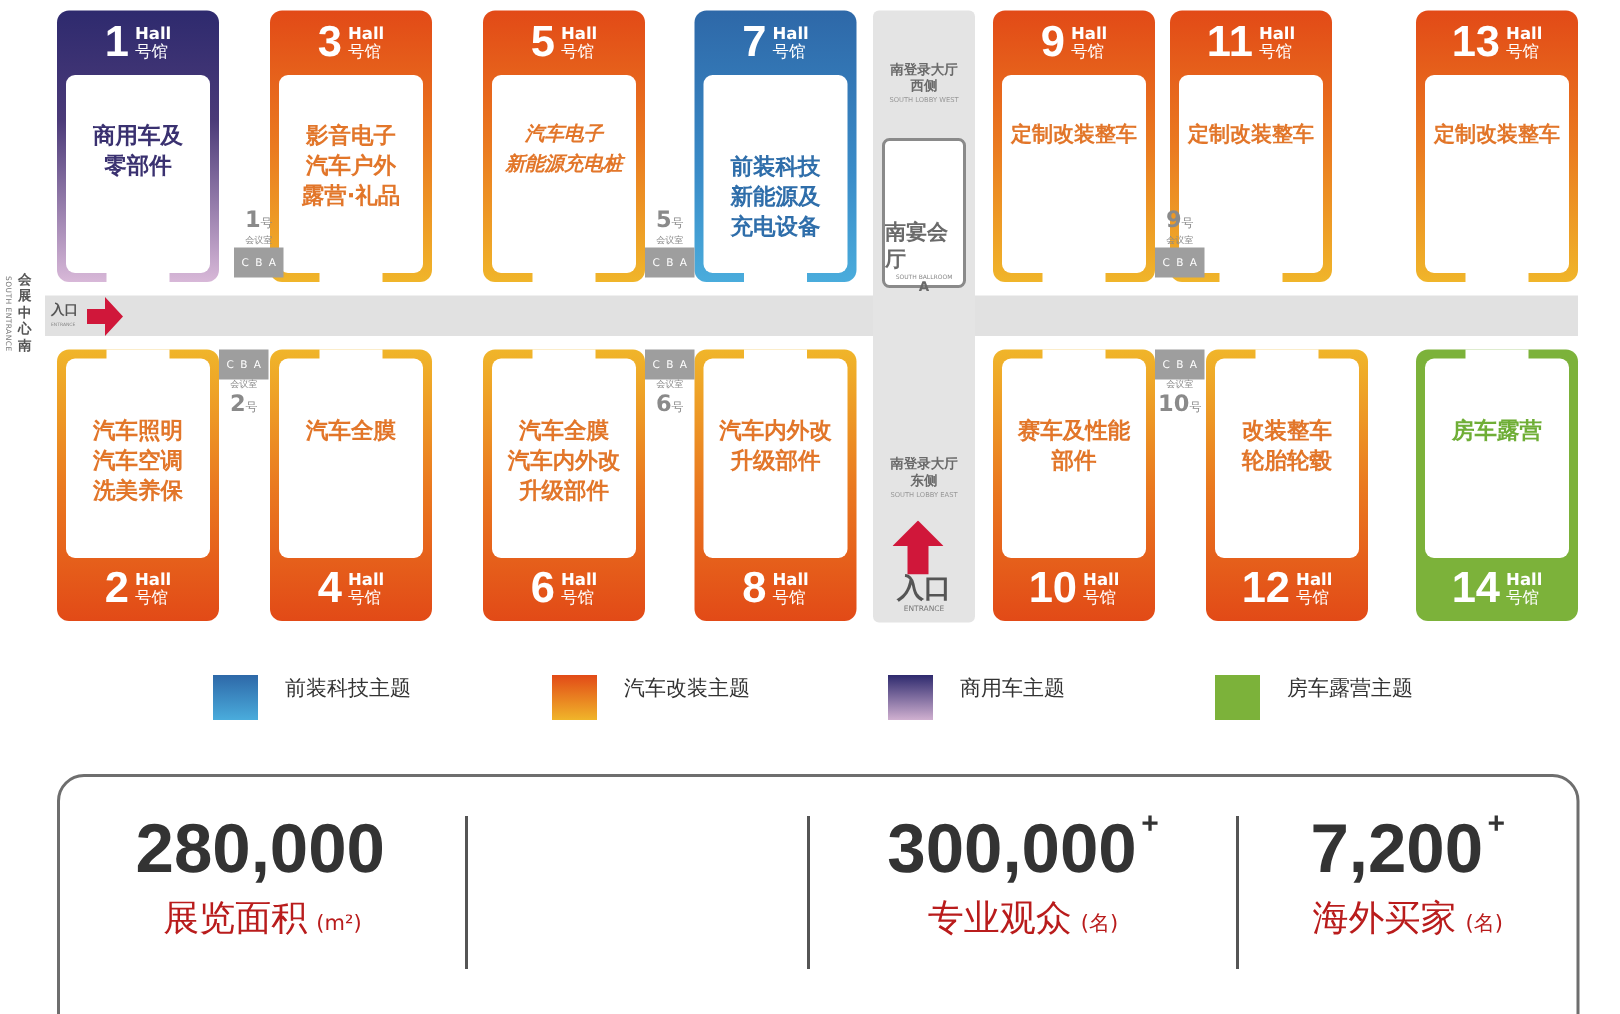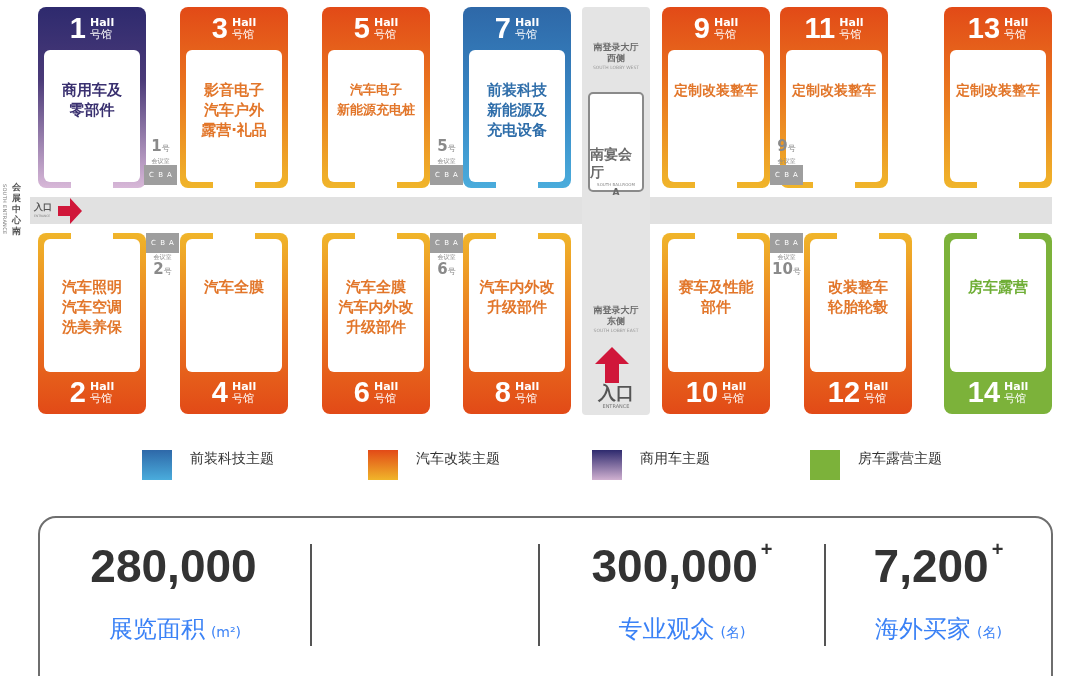--- a/index.html
+++ b/index.html
@@ -36,21 +36,21 @@
   .hall.top .theme { margin-top: 0; }
 
   .g-purple { background: linear-gradient(180deg, #2e2a6e 0%, #4a3a78 40%, #d8b8d8 100%); }
   .g-orange-top { background: linear-gradient(180deg, #e24a17 0%, #ea7a20 50%, #f0b52a 100%); }
   .g-orange-bot { background: linear-gradient(0deg, #e24a17 0%, #ea7a20 50%, #f0b52a 100%); }
   .g-blue { background: linear-gradient(180deg, #2e68a8 0%, #3a8cc8 60%, #4aacdc 100%); }
   .g-green { background: #7cb23a; }
 
   .c-purple { color: #3a3170; }
   .c-orange { color: #e2762a; }
-  .c-blue { color: #2f6eaa; }
+  .c-blue { color: #2f6eaa; justify-content: center; }
   .c-green { color: #6fae36; }
 
   .meeting { position: absolute; width: 33px; display: flex; flex-direction: column; align-items: center; }
   .meeting .cba { width: 33px; height: 20px; background: #9e9e9e; color: #fff; font-size: 7px; display: flex; align-items: center; justify-content: space-around; padding: 0 3px; }
   .meeting .mnum { color: #8a8a8a; font-size: 15px; font-weight: bold; line-height: 16px; }
   .meeting .mnum small { font-size: 8px; font-weight: normal; }
   .meeting .mlabel { color: #8a8a8a; font-size: 6px; line-height: 8px; }
   .vtext-cn { position: absolute; left: 12px; top: 182px; width: 10px; font-size: 9px; line-height: 11px; color: #555; font-weight: bold; }
   .vtext-en { position: absolute; left: 2px; top: 184px; font-size: 5px; color: #777; writing-mode: vertical-rl; letter-spacing: 0.3px; }
   .west-label { position: absolute; left: 34px; top: 203px; font-size: 9px; color: #555; font-weight: bold; line-height: 9px; }
@@ -71,21 +71,21 @@
 
   .legend { position: absolute; top: 450px; left: 0; width: 1080px; height: 32px; }
   .legend-item { position: absolute; top: 0; display: flex; align-items: flex-start; gap: 18px; }
   .legend-swatch { width: 30px; height: 30px; }
   .legend-label { font-size: 14px; color: #333; }
 
   .stats { position: absolute; left: 38px; top: 516px; width: 1015px; height: 183px; border: 2px solid #6e6e6e; border-radius: 18px; }
   .stat { position: absolute; top: 0; height: 146px; display: flex; flex-direction: column; align-items: center; }
   .stat .value { font-family: "Liberation Sans", sans-serif; font-weight: bold; font-size: 46px; color: #333; margin-top: 20px; letter-spacing: 0px; }
   .stat .value sup { font-size: 20px; vertical-align: 26px; margin-left: 3px; }
-  .stat .label { font-size: 24px; color: #3b82f6; margin-top: 20px; }
+  .stat .label { font-size: 24px; color: #b91c1c; margin-top: 4px; }
   .stat .label .unit { font-size: 14px; margin-left: 6px; }
   .stat-divider { position: absolute; top: 26px; width: 2px; height: 102px; background: #555; }
 </style>
 </head>
 <body>
 
 <div class="corridor-h"></div>
 <div class="lobby"></div>
 
 <div class="vtext-en">SOUTH ENTRANCE</div>
@@ -157,21 +157,21 @@
 </div>
 <div class="hall top g-orange-top" style="left:322px;">
   <div class="head">
       <span class="num">5</span>
       <span class="lbl">
         <span>Hall</span>
         <span class="cn">号馆</span>
       </span>
     </div>
   <div class="inner c-orange">
-      <div class="theme" style="font-size:13px;">
+      <div class="theme" style="font-size:13px;font-style:italic;">
         <div>汽车电子</div>
         <div>新能源充电桩</div>
       </div>
     </div>
   <div class="gap"></div>
 </div>
 <div class="hall top g-blue" style="left:463px;">
   <div class="head">
       <span class="num">7</span>
       <span class="lbl">
@@ -340,21 +340,21 @@
   <div class="head">
       <span class="num">14</span>
       <span class="lbl">
         <span>Hall</span>
         <span class="cn">号馆</span>
       </span>
     </div>
   <div class="gap"></div>
 </div>
 
-<div class="meeting" style="left:144px; top:138px;">
+<div class="meeting" style="left:156px; top:138px;">
   <div class="mnum"><span>1</span><small>号</small></div>
   <div class="mlabel">会议室</div>
   <div class="cba">
       <span>C</span>
       <span>B</span>
       <span>A</span>
     </div>
 </div>
 <div class="meeting" style="left:430px; top:138px;">
   <div class="mnum"><span>5</span><small>号</small></div>

